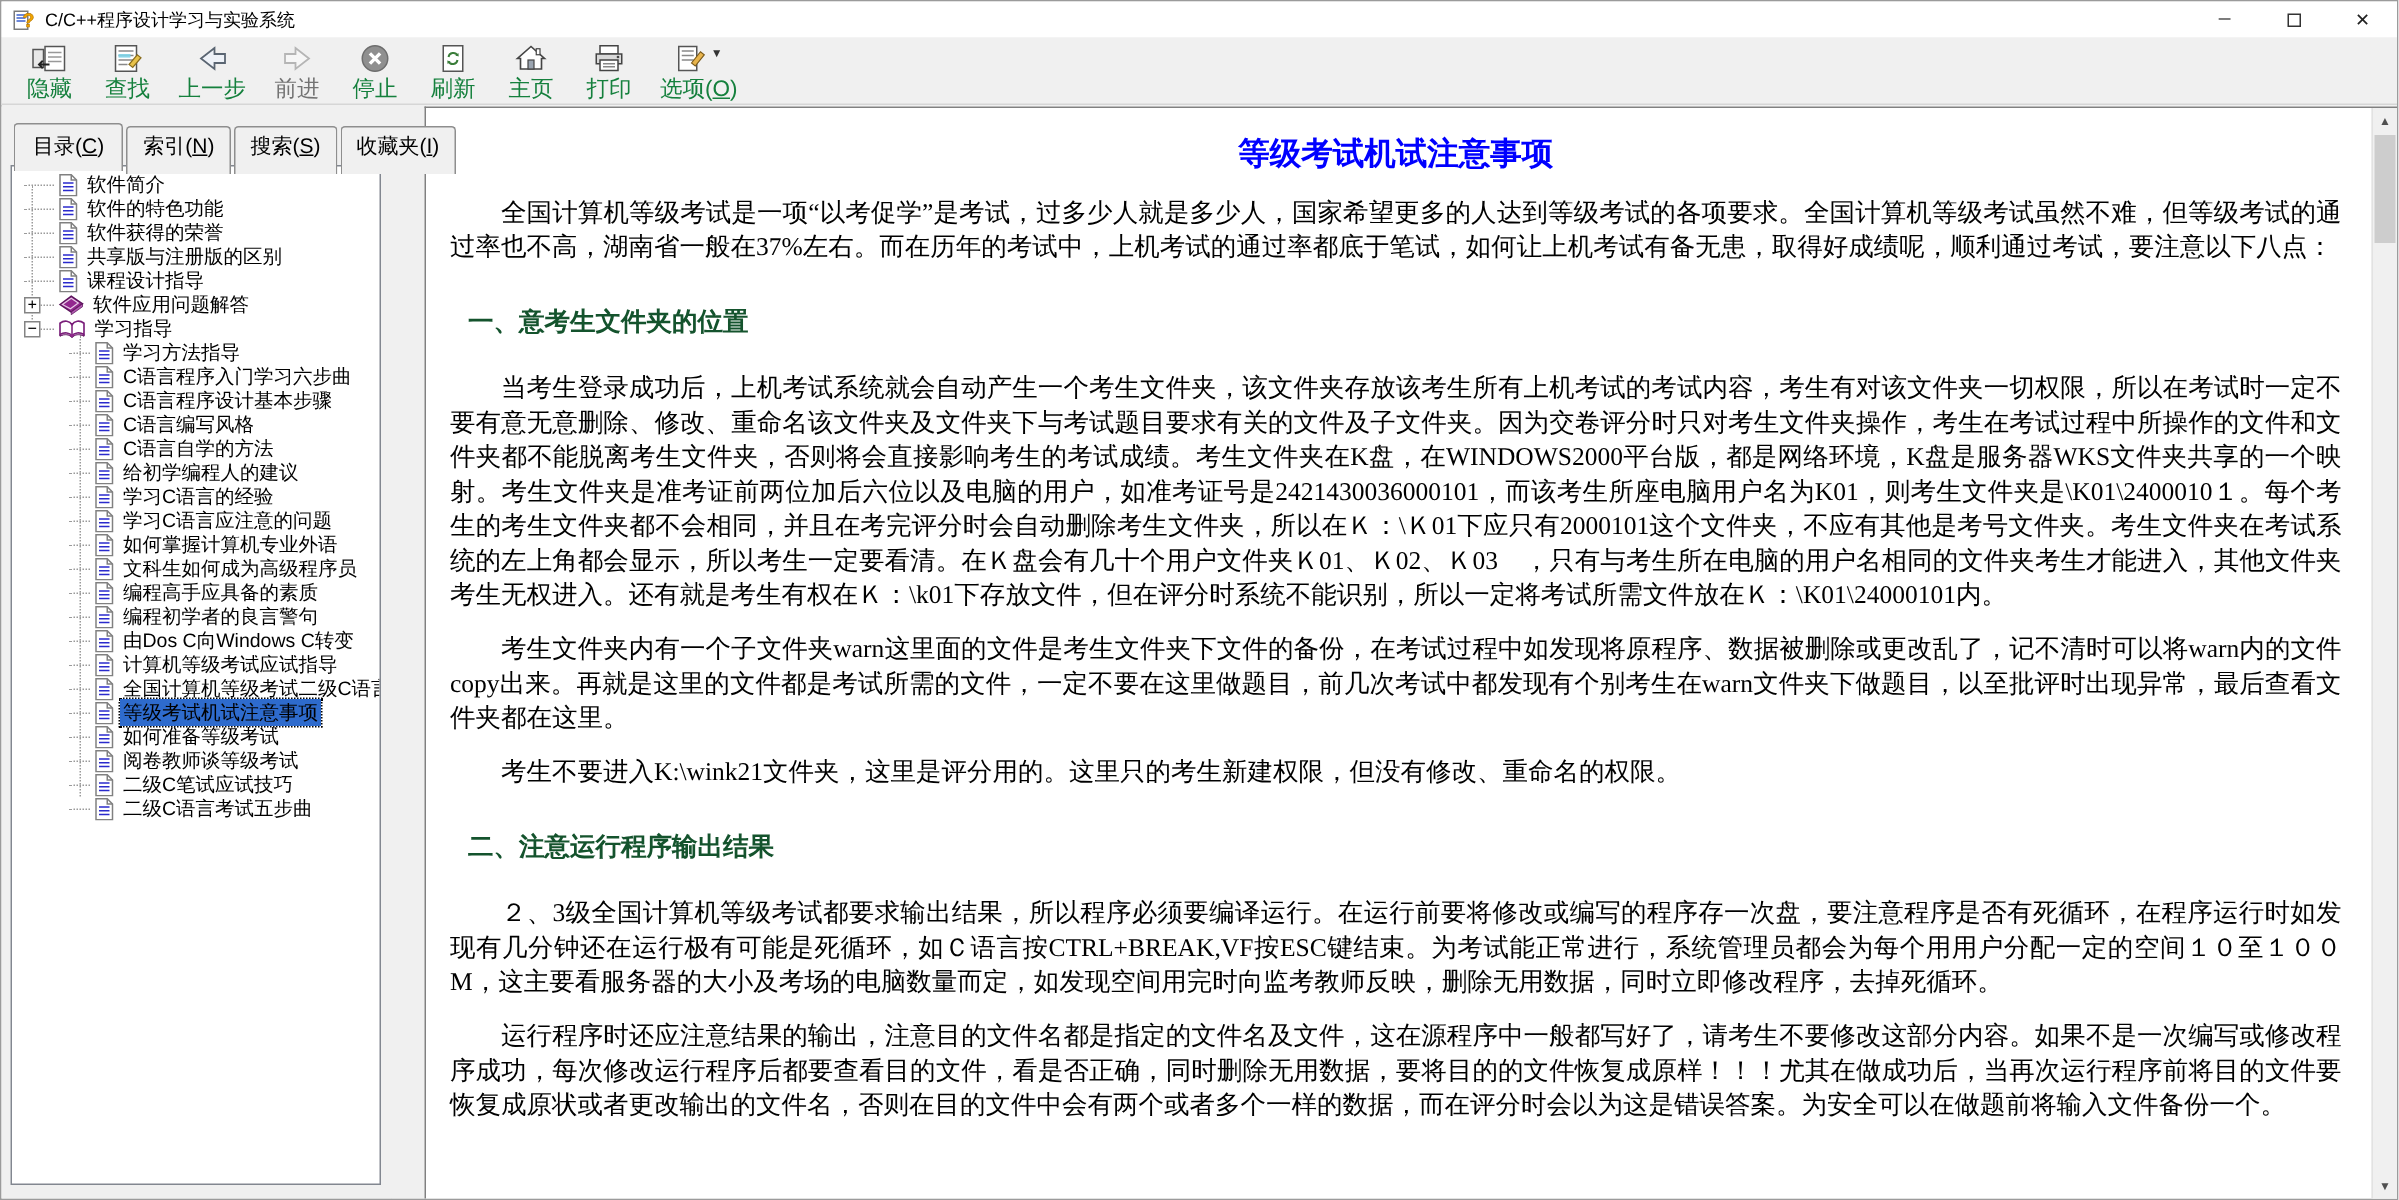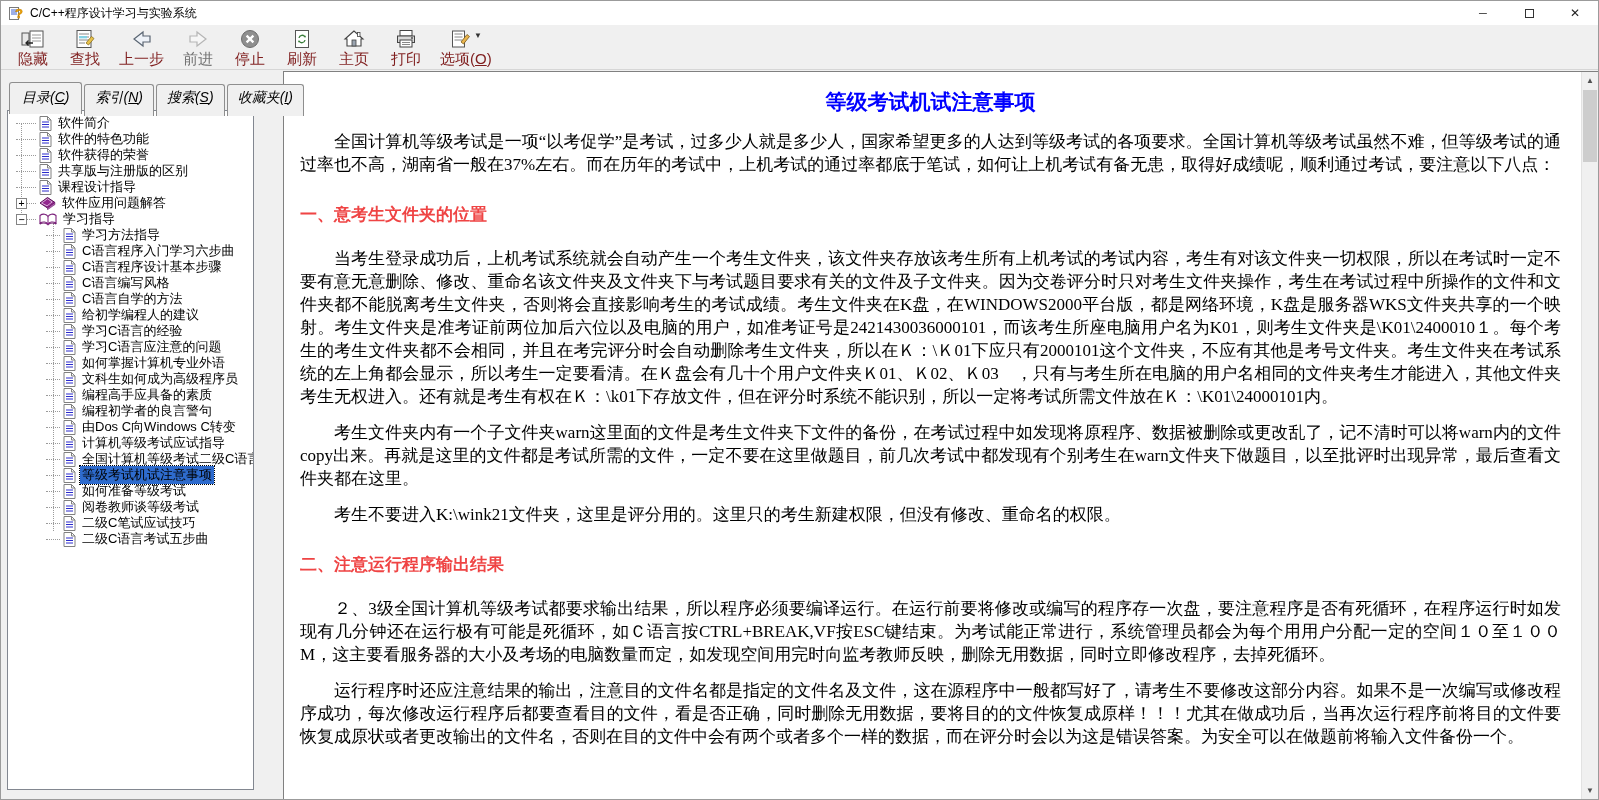--- a/index.html
+++ b/index.html
@@ -13,51 +13,51 @@
   .apptitle { font-size:12px; color:#000; }
   .wincontrols { margin-left:auto; display:flex; height:24px; }
   .winbtn { width:46px; height:24px; display:flex; align-items:center; justify-content:center; font-size:11px; color:#222; }
   .winbtn.close { font-size:12px; }
   .maxglyph { width:9px; height:9px; border:1px solid #333; }
 
   
   .toolbar { height:45px; background:#f0f0f0; display:flex; align-items:flex-start; padding:3px 0 0 6px; border-bottom:1px solid #d6d6d6; }
   .tb-btn { min-width:52px; padding:1px 8px; display:flex; flex-direction:column; align-items:center; gap:1px; }
   .tb-btn .ticn { height:20px; display:flex; align-items:center; }
-  .tb-btn .tlbl { font-size:15px; color:#7f1d1d; white-space:nowrap; }
+  .tb-btn .tlbl { font-size:15px; color:#15803d; white-space:nowrap; }
   .tb-btn.disabled .tlbl { color:#737373; }
   .opt-wrap { display:flex; align-items:center; gap:2px; }
   .dd-arrow { font-size:8px; color:#333; margin-top:-8px; }
 
   
   .main { position:absolute; top:70px; left:0; right:0; bottom:0; display:flex; }
   .leftpane { width:260px; background:#f0f0f0; position:relative; flex:none; }
   .tabs { display:flex; margin:11px 0 0 8px; position:relative; z-index:2; }
-  .tab { font-size:14px; padding:4px 10px 5px; border:1px solid #8e8e8e; border-bottom:none; background:#f0f0f0; margin-right:2px; border-radius:3px 3px 0 0; position:relative; top:2px; color:#000; white-space:nowrap;font-style:italic; }
+  .tab { font-size:14px; padding:4px 10px 5px; border:1px solid #8e8e8e; border-bottom:none; background:#f0f0f0; margin-right:2px; border-radius:3px 3px 0 0; position:relative; top:2px; color:#000; white-space:nowrap; }
   .tab.active { top:0; padding:6px 12px 7px; background:#f0f0f0; z-index:3; }
   .treebox { position:absolute; left:6px; right:7px; top:39px; bottom:9px; background:#ffffff; border:1px solid #828790; overflow:hidden; padding-top:4px; }
   .tree { position:relative; font-size:13px; color:#000; }
   .trow { display:flex; align-items:center; height:16px; position:relative; z-index:1; white-space:nowrap; }
   .stub0 { width:20px; margin-left:8px; border-top:1px dotted #9a9a9a; height:0; flex:none; }
   .stub1 { width:14px; margin-left:38px; border-top:1px dotted #9a9a9a; height:0; flex:none; }
   .stubS { width:9px; border-top:1px dotted #9a9a9a; height:0; flex:none; }
   .exp { width:11px; height:11px; margin-left:8px; border:1px solid #848484; background:#fff; font:10px/9px "DejaVu Sans Mono",monospace; text-align:center; color:#000; flex:none; }
   .ticon { margin:0 4px 0 3px; display:flex; flex:none; }
   .tlabel { padding:0 2px; overflow:hidden; }
   .tlabel.sel { background:#2e6bcd; color:#000; outline:1px dotted #000; }
   .guide { position:absolute; border-left:1px dotted #9a9a9a; width:0; z-index:0; }
 
   .splitter { width:22px; background:#f0f0f0; flex:none; }
 
   
   .contentpane { flex:1; background:#fff; border-top:1px solid #808080; border-left:1px solid #808080; position:relative; display:flex; }
   .content-scroll { flex:1; overflow:hidden; padding:8px 20px 0 16px; font-family:"Liberation Serif","DejaVu Serif",serif; }
   .ctitle { text-align:center; color:#0000ff; font-size:21px; font-weight:bold; margin:8px 0 14px; }
   .cbody p { font-size:17px; line-height:23px; color:#000; text-align:justify; text-indent:2em; margin:13px 0; }
-  .cbody h3 { font-size:17px; color:#ef4444; font-weight:bold; margin:27px 0 21px; }
+  .cbody h3 { font-size:17px; color:#14532d; font-weight:bold; margin:27px 12px 21px; }
   .lat { font-family:"Liberation Serif","DejaVu Serif",serif; }
 
   
   .vscroll { width:17px; flex:none; background:#f0f0f0; border-left:1px solid #e2e2e2; position:relative; }
   .sb-btn { height:17px; display:flex; align-items:center; justify-content:center; font-size:8px; color:#505050; background:#f0f0f0; }
   .sb-btn.down { position:absolute; bottom:0; left:0; right:0; }
   .sb-thumb { position:absolute; top:18px; left:1px; right:1px; height:72px; background:#cdcdcd; }
 </style>
 </head>
 <body>

